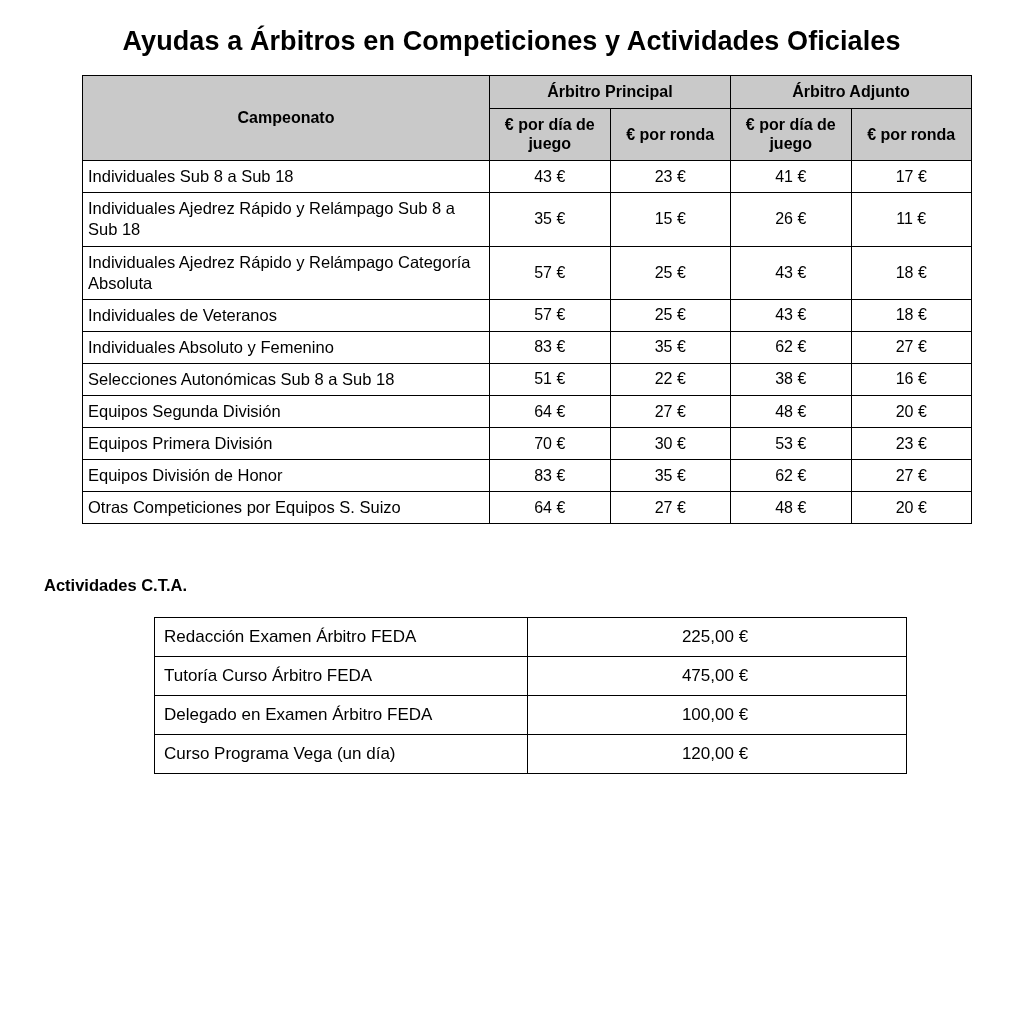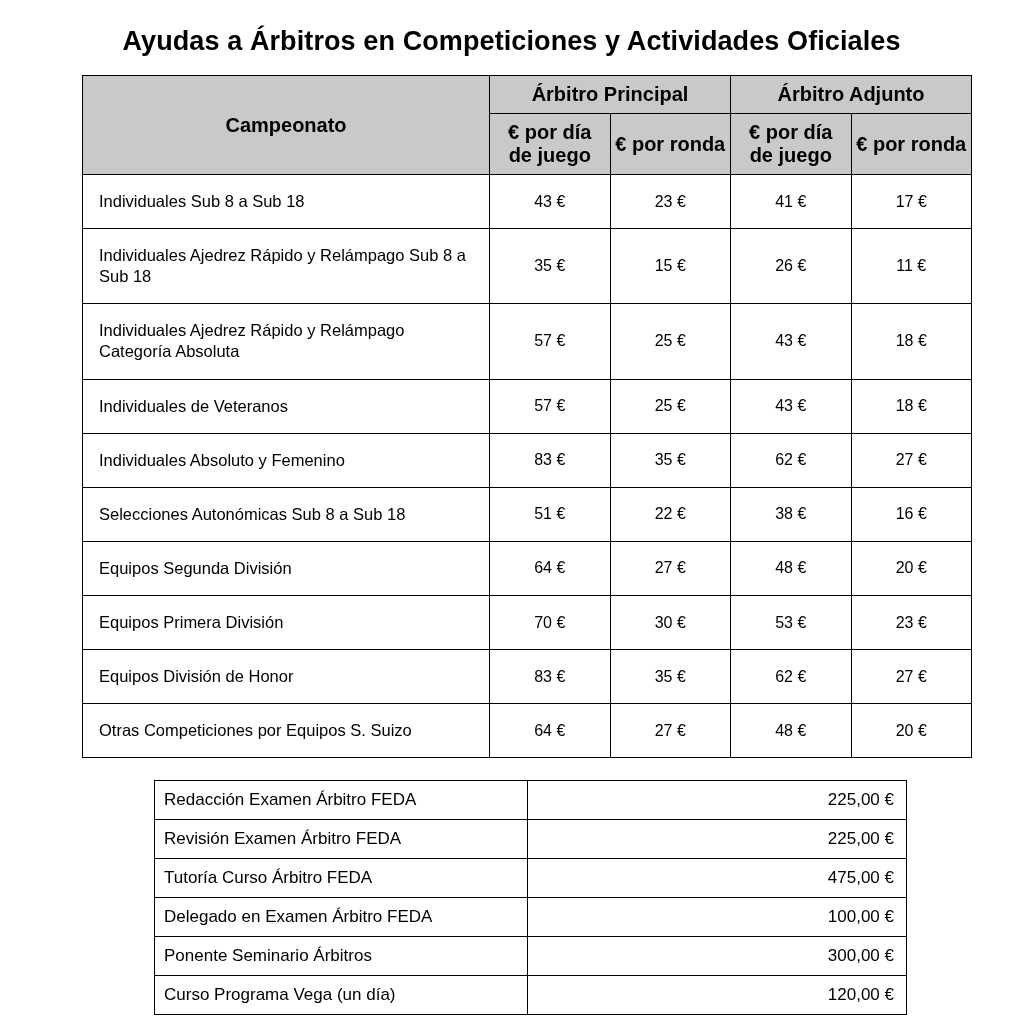--- a/index.html
+++ b/index.html
@@ -43,28 +43,28 @@
     margin: 18px 0 0 38px;
   }
   table.champ {
     border-collapse: collapse;
     table-layout: fixed;
     width: 862px;
     font-size: 16px;
   }
   table.champ th, table.champ td {
     border: 1px solid #000;
-    padding: 16px;
+    padding: 5px;
   }
   table.champ thead th {
     background: #c9c9c9;
     font-weight: bold;
     text-align: center;
     vertical-align: middle;
-    font-size: 20px;
+    font-size: 16px;
     line-height: 1.15;
     padding: 7px 4px;
   }
   th.col-camp {
     width: 398px;
   }
   th.grp {
     width: 232px;
   }
   th.sub {
@@ -96,21 +96,21 @@
     border: 1px solid #000;
     height: 28px;
   }
   td.cta-label {
     width: 355px;
     text-align: left;
     padding: 5px 8px 5px 9px;
   }
   td.cta-amount {
     width: 358px;
-    text-align: right;
+    text-align: center;
     padding: 5px 12px 5px 8px;
   }
 </style>
 </head>
 <body>
 
 <div class="page">
 
   <h1 class="doc-title">Ayudas a Árbitros en Competiciones y Actividades Oficiales</h1>
 
@@ -199,43 +199,36 @@
           <td class="name">Otras Competiciones por Equipos S. Suizo</td>
           <td class="val">64 €</td>
           <td class="val">27 €</td>
           <td class="val">48 €</td>
           <td class="val">20 €</td>
         </tr>
       </tbody>
     </table>
   </div>
 
+  <h2 class="section-heading" style="margin-top:52px;">Actividades C.T.A.</h2>
 
   <div class="table-wrap-cta">
     <table class="cta">
       <tbody>
         <tr>
           <td class="cta-label">Redacción Examen Árbitro FEDA</td>
           <td class="cta-amount">225,00 €</td>
         </tr>
         <tr>
-          <td class="cta-label">Revisión Examen Árbitro FEDA</td>
-          <td class="cta-amount">225,00 €</td>
-        </tr>
-        <tr>
           <td class="cta-label">Tutoría Curso Árbitro FEDA</td>
           <td class="cta-amount">475,00 €</td>
         </tr>
         <tr>
           <td class="cta-label">Delegado en Examen Árbitro FEDA</td>
           <td class="cta-amount">100,00 €</td>
-        </tr>
-        <tr>
-          <td class="cta-label">Ponente Seminario Árbitros</td>
-          <td class="cta-amount">300,00 €</td>
         </tr>
         <tr>
           <td class="cta-label">Curso Programa Vega (un día)</td>
           <td class="cta-amount">120,00 €</td>
         </tr>
       </tbody>
     </table>
   </div>
 
 </div>

